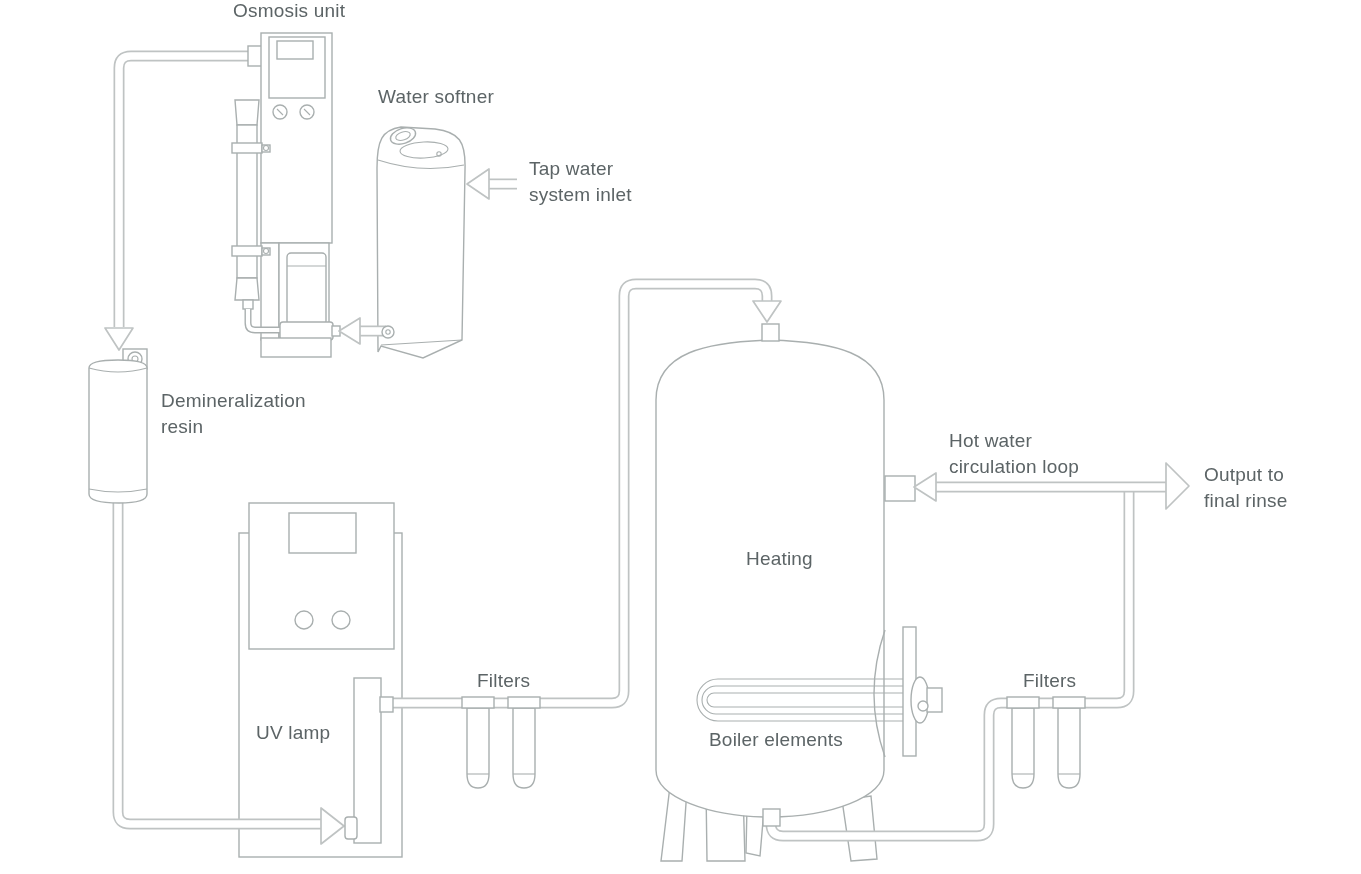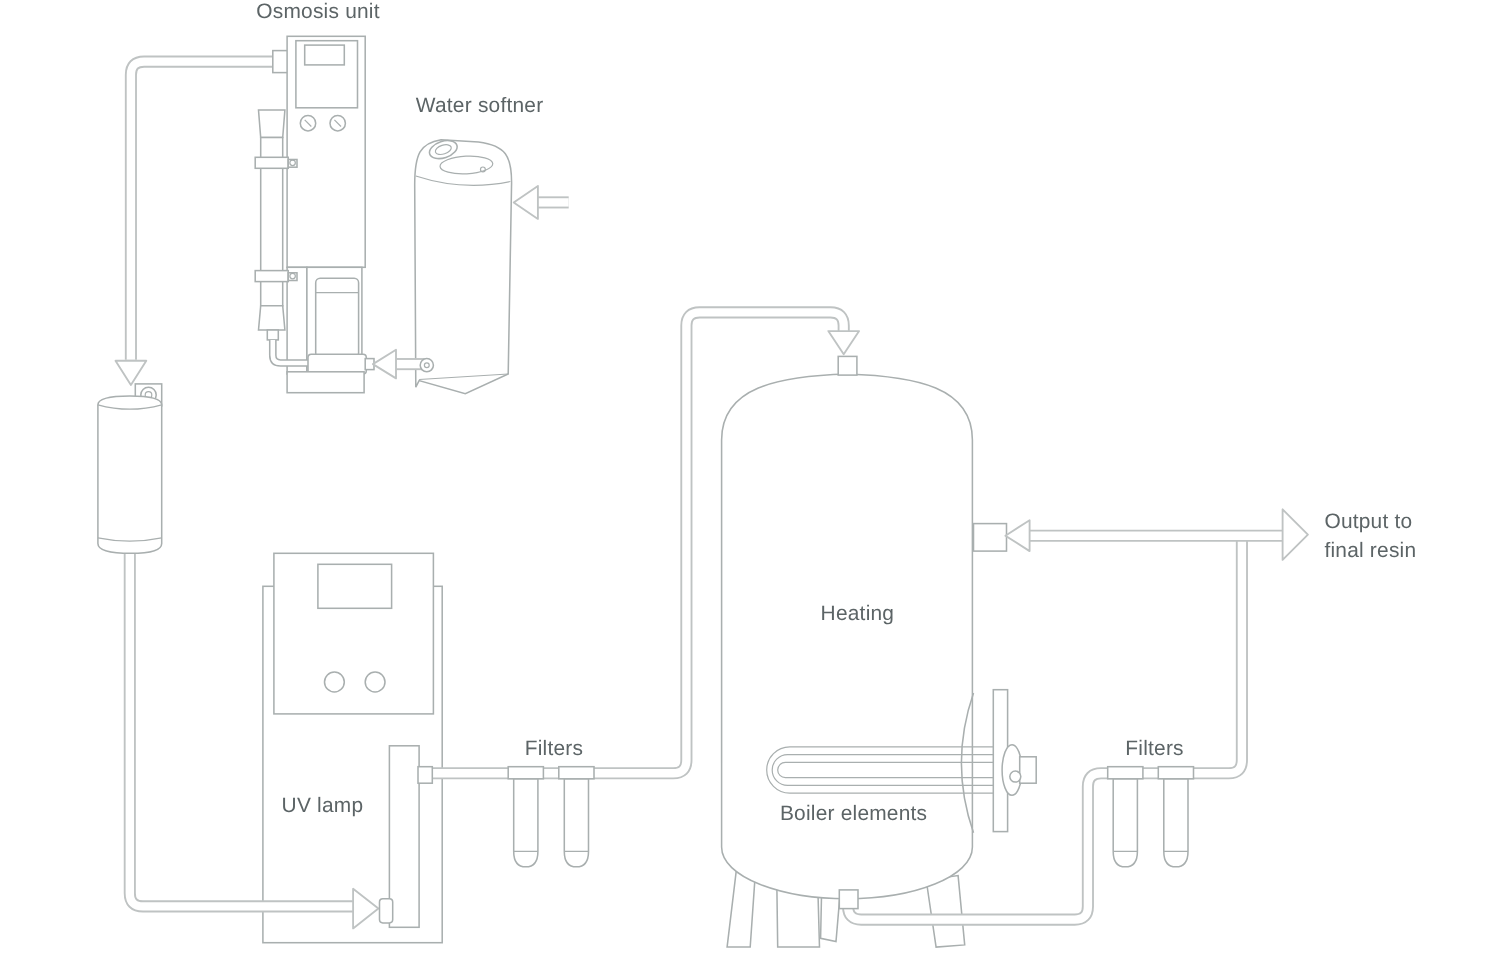--- a/index.html
+++ b/index.html
@@ -186,42 +186,54 @@
 </svg>
 
 <div class="lbl" style="left:214px;top:-2px">
   <span class="ln">Osmosis unit</span>
 </div>
 
 <div class="lbl" style="left:359px;top:84px">
   <span class="ln">Water softner</span>
 </div>
 
-
+<div class="lbl" style="left:510px;top:156px">
+  <span class="ln">Tap water</span>
+  <span class="ln">system inlet</span>
+</div>
+
+<div class="lbl" style="left:142px;top:388px">
+  <span class="ln">Demineralization</span>
+  <span class="ln">resin</span>
+</div>
 
 
 <div class="lbl" style="left:237px;top:720px">
   <span class="ln">UV lamp</span>
 </div>
 
 <div class="lbl" style="left:458px;top:668px">
   <span class="ln">Filters</span>
 </div>
 
 <div class="lbl" style="left:727px;top:546px">
   <span class="ln">Heating</span>
 </div>
 
 <div class="lbl" style="left:690px;top:727px">
   <span class="ln">Boiler elements</span>
 </div>
 
+<div class="lbl" style="left:930px;top:428px">
+  <span class="ln">Hot water</span>
+  <span class="ln">circulation loop</span>
+</div>
 
 <div class="lbl" style="left:1185px;top:462px">
   <span class="ln">Output to</span>
-  <span class="ln">final resin</span>
+  <span class="ln">final rinse</span>
 </div>
 
 <div class="lbl" style="left:1004px;top:668px">
   <span class="ln">Filters</span>
 </div>
 
 </div>
 
 </body></html>

